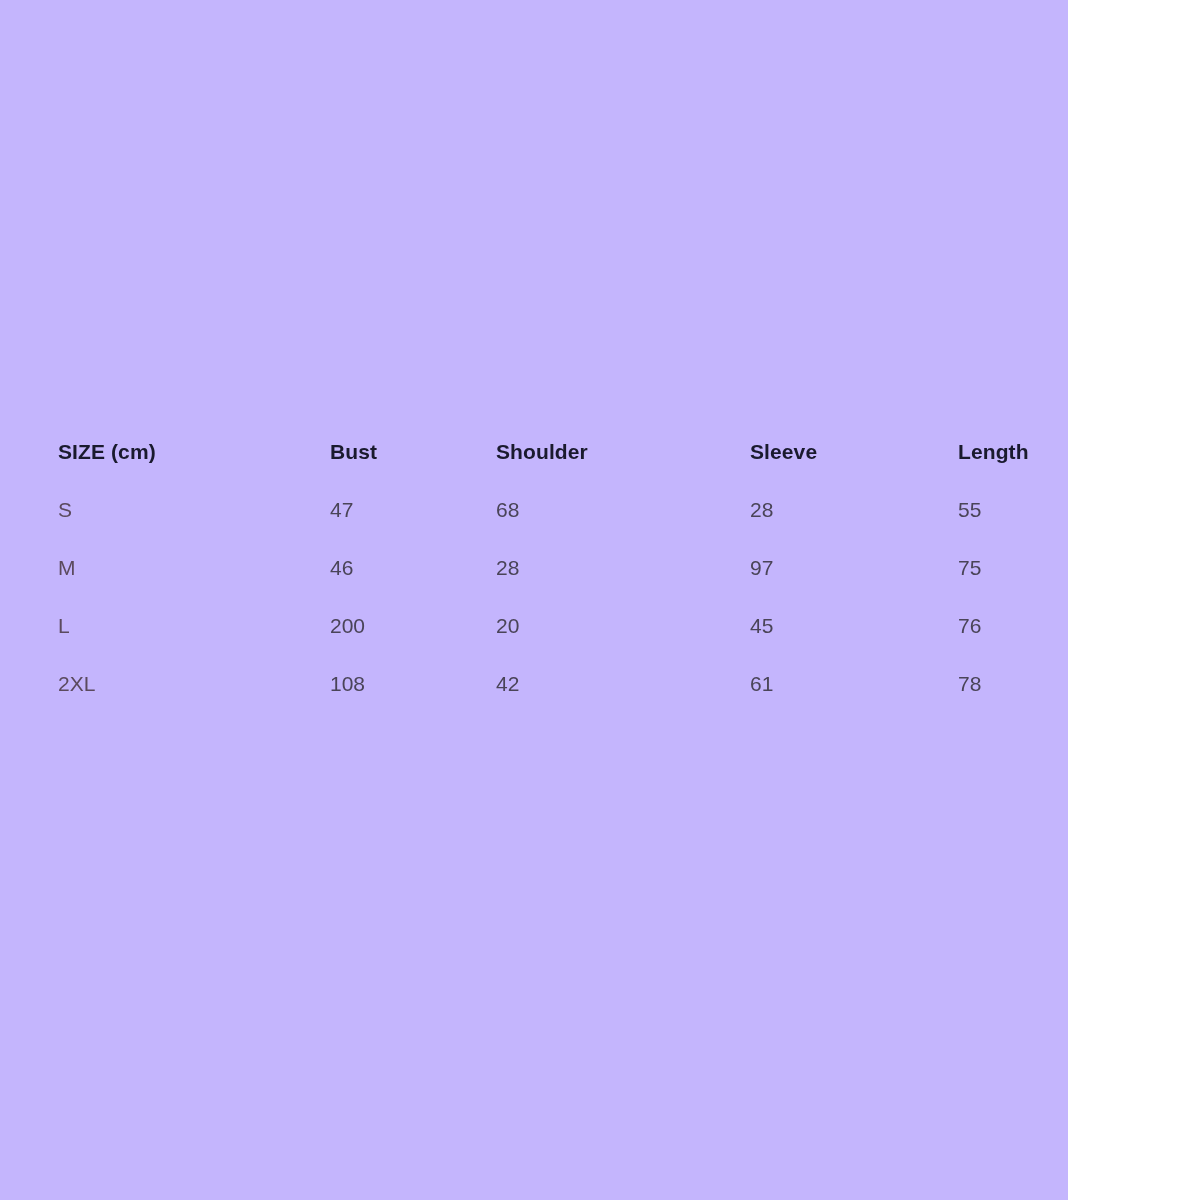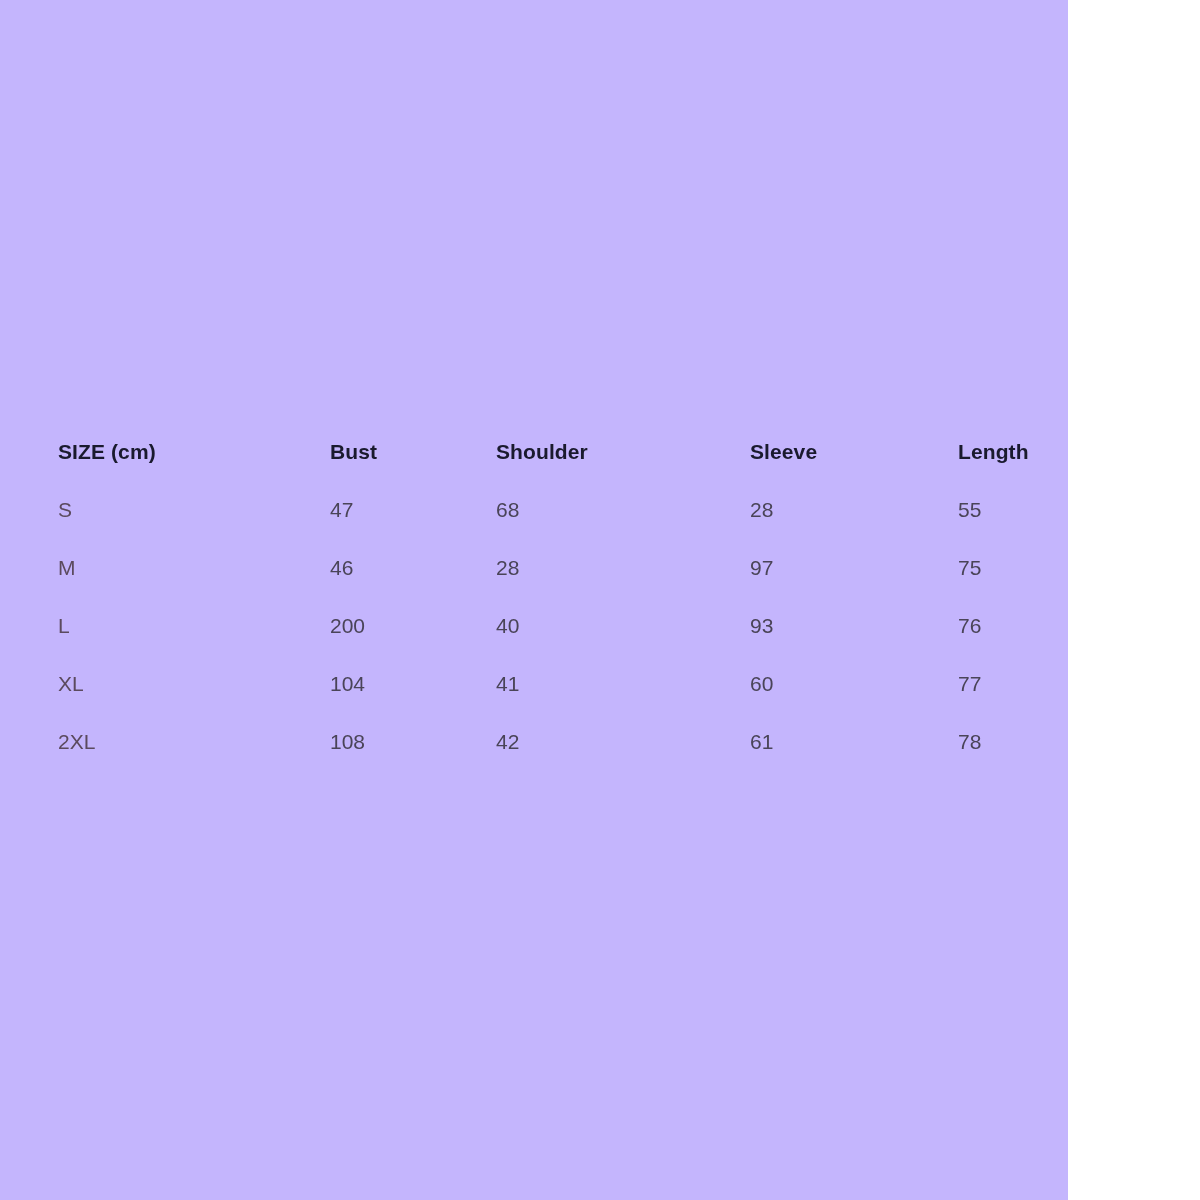--- a/index.html
+++ b/index.html
@@ -89,30 +89,23 @@
       <tr>
         <td class="size-cell">M</td>
         <td>46</td>
         <td>28</td>
         <td>97</td>
         <td>75</td>
       </tr>
       <tr>
         <td class="size-cell">L</td>
         <td>200</td>
-        <td>40</td>
-        <td>93</td>
+        <td>20</td>
+        <td>45</td>
         <td>76</td>
-      </tr>
-      <tr>
-        <td class="size-cell">XL</td>
-        <td>104</td>
-        <td>41</td>
-        <td>60</td>
-        <td>77</td>
       </tr>
       <tr class="row-last">
         <td class="size-cell">2XL</td>
         <td>108</td>
         <td>42</td>
         <td>61</td>
         <td>78</td>
       </tr>
     </tbody>
   </table>

